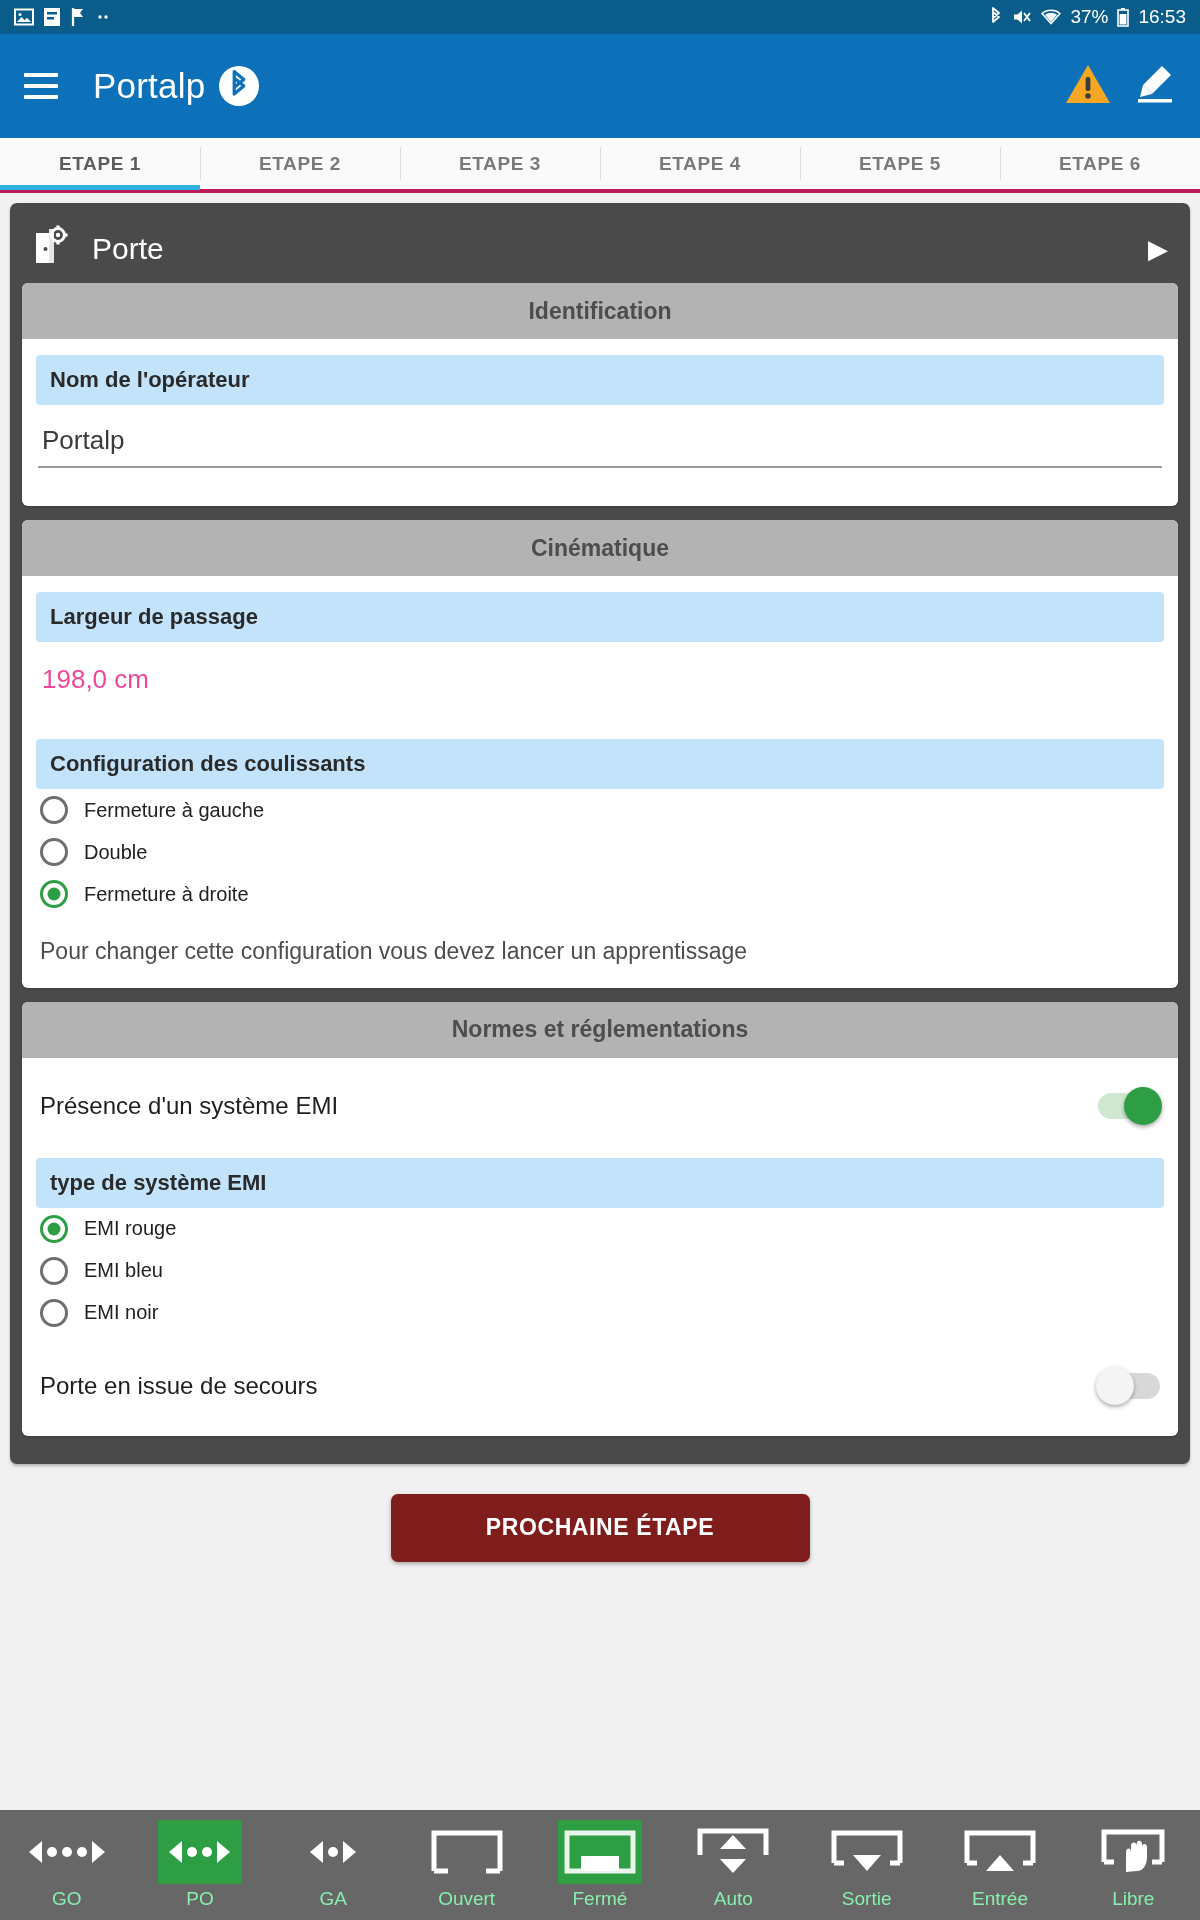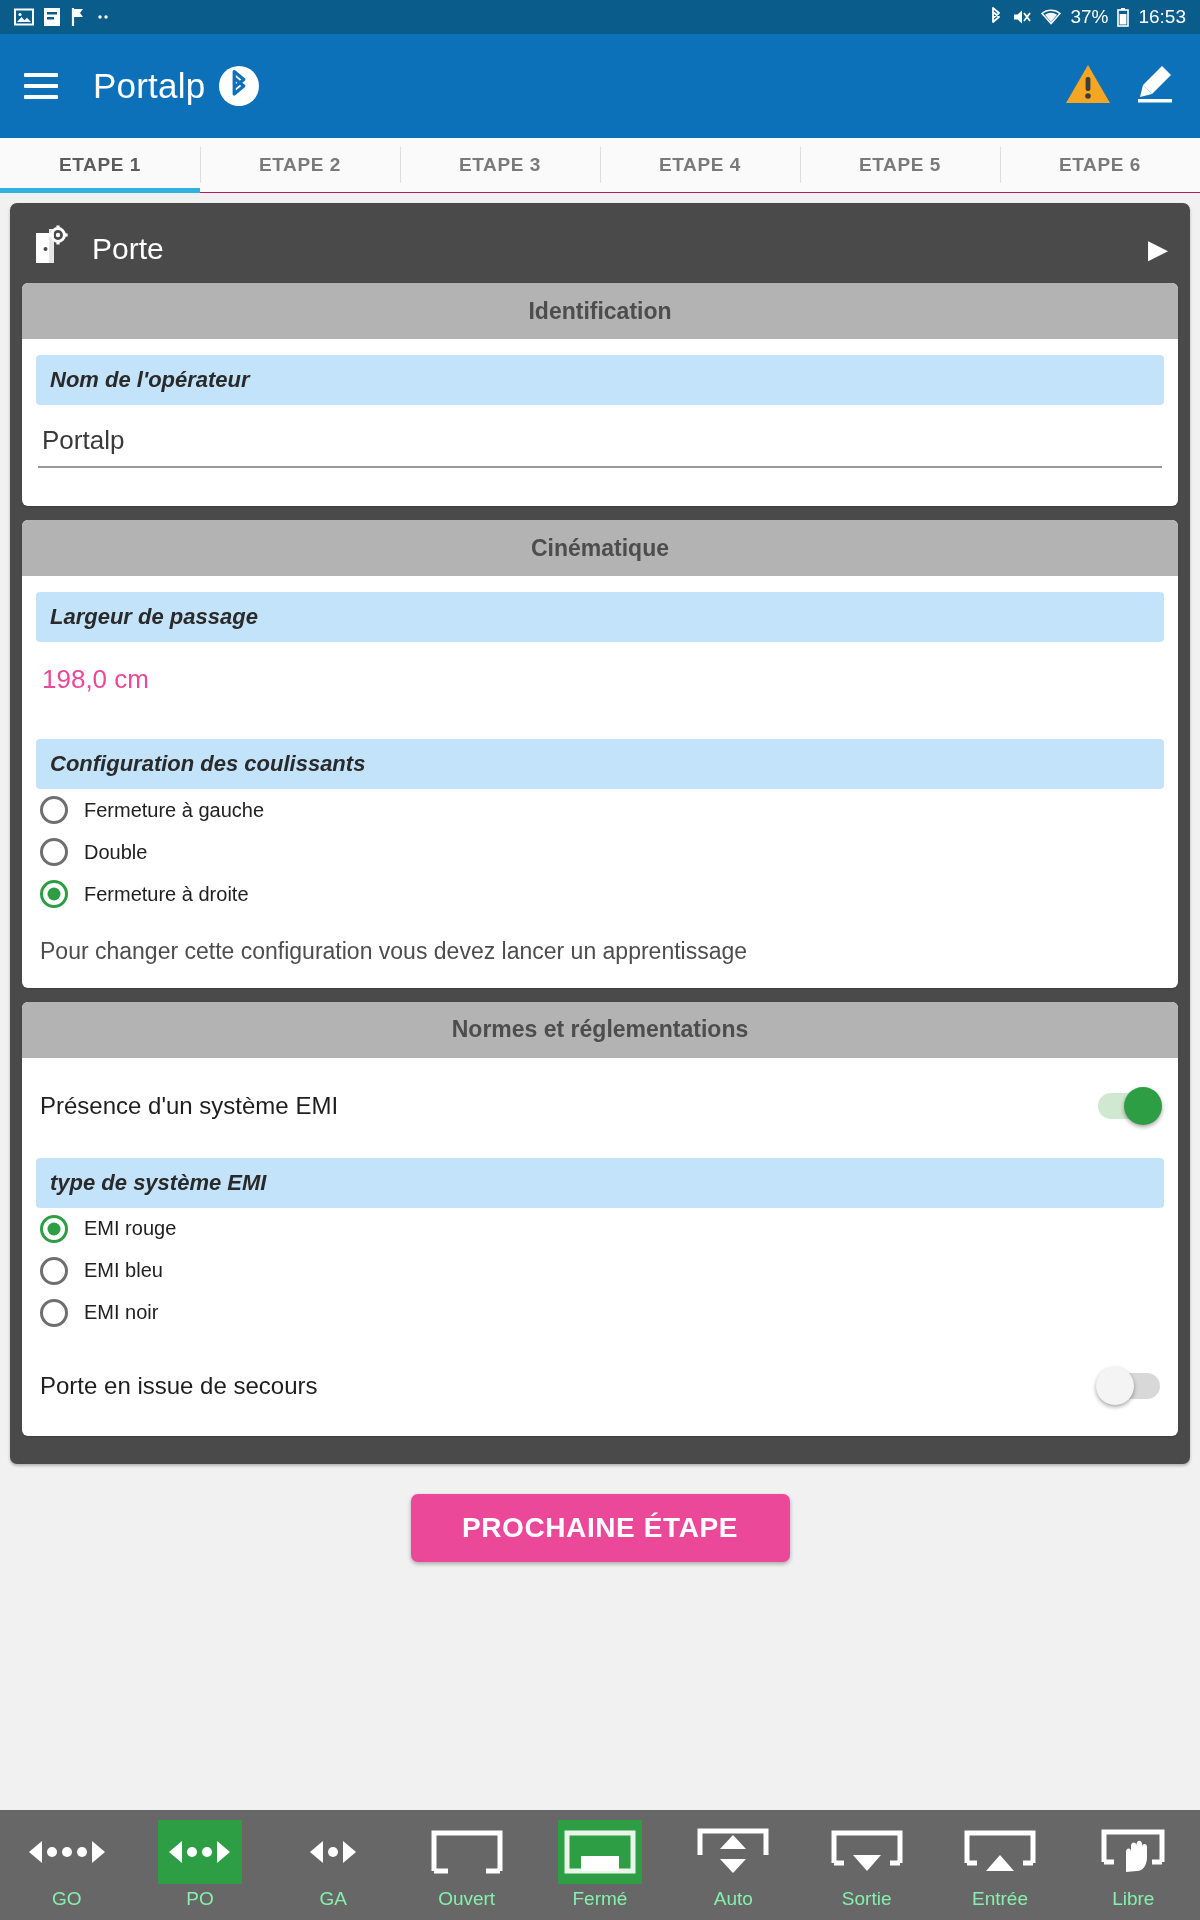--- a/index.html
+++ b/index.html
@@ -32,21 +32,21 @@
   }
   .bt-badge {
     width: 40px; height: 40px; border-radius: 50%; background: #fff;
     margin-left: 14px; display: flex; align-items: center; justify-content: center;
   }
   .appbar-actions { margin-left: auto; display: flex; align-items: center; gap: 20px; }
 
   
   .tabs {
     height: 55px; background: #fafafa; display: flex; align-items: stretch;
-    border-bottom: 1px solid #be185d; position: relative;
+    border-bottom: 4px solid #be185d; position: relative;
   }
   .tab {
     flex: 1; display: flex; align-items: center; justify-content: center;
     font-size: 19px; font-weight: bold; color: #7a7a7a; letter-spacing: .6px;
     position: relative; cursor: pointer;
   }
   .tab + .tab::before {
     content: ""; position: absolute; left: 0; top: 9px; bottom: 9px;
     width: 1px; background: #dcdcdc;
   }
@@ -78,21 +78,21 @@
   }
   .panel-header {
     background: #b3b3b3; height: 56px; display: flex; align-items: center;
     justify-content: center; color: #4d4d4d; font-size: 23px; font-weight: bold;
   }
   .panel-body { padding: 16px 14px 18px 14px; }
 
   .bluebar {
     background: #c3e3fb; border-radius: 4px; height: 50px;
     display: flex; align-items: center; padding: 0 14px;
-    color: #2a2a2a; font-size: 22px; font-weight: bold; font-style: italic;
+    color: #2a2a2a; font-size: 22px; font-weight: bold;
   }
 
   .field-value {
     font-size: 26px; color: #3a3a3a; padding: 14px 4px 10px 4px;
     border-bottom: 2px solid #9a9a9a; margin: 6px 2px 0 2px;
   }
   .field-placeholder {
     font-size: 26px; color: #ec4899; padding: 16px 4px 10px 4px;
     margin: 6px 2px 0 2px;
   }
@@ -135,22 +135,22 @@
     box-shadow: 0 2px 4px rgba(0,0,0,.35);
   }
   .switch.off { background: #d8d8d8; }
   .switch.off .knob {
     right: auto; left: -2px; background: #f4f4f4;
   }
 
   
   .cta-wrap { display: flex; justify-content: center; padding: 30px 0 0 0; }
   .cta {
-    background: #ec4899; color: #ffffff; border: none; border-radius: 7px;
-    width: 379px; height: 68px; font-size: 28px; font-weight: bold;
+    background: #7f1d1d; color: #ffffff; border: none; border-radius: 7px;
+    width: 419px; height: 68px; font-size: 23px; font-weight: bold;
     letter-spacing: .6px; cursor: pointer;
     box-shadow: 0 2px 4px rgba(0,0,0,.3);
     font-family: "Liberation Sans", sans-serif;
   }
 
   
   .bottombar {
     position: absolute; left: 0; right: 0; bottom: 0;
     height: 110px; background: #676767; display: flex; align-items: stretch;
   }

